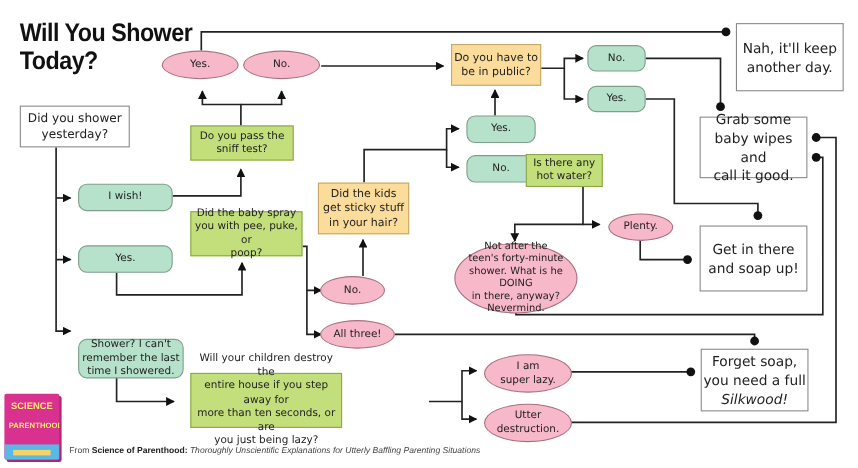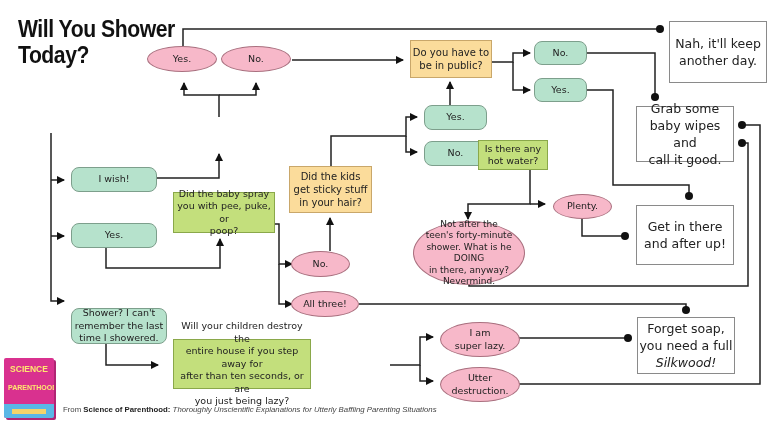--- a/index.html
+++ b/index.html
@@ -95,27 +95,31 @@
       <circle cx="686" cy="310" r="4"></circle>
       <circle cx="628" cy="338" r="4"></circle>
       <circle cx="742" cy="125" r="4"></circle>
       <circle cx="742" cy="143" r="4"></circle>
     </g>
   </svg>
 
   <div id="title">Will You Shower
 Today?</div>
 
+  <div class="node white" style="left:18px;top:96px;width:100px;height:38px;">Did you shower
+yesterday?</div>
 
   <div class="node pill" style="left:71px;top:167px;width:86px;height:25px;">I wish!</div>
   <div class="node pill" style="left:71px;top:223px;width:86px;height:25px;">Yes.</div>
   <div class="node pill" style="left:71px;top:308px;width:96px;height:36px;">Shower? I can't
 remember the last
 time I showered.</div>
 
+  <div class="node q-green" style="left:173px;top:114px;width:94px;height:32px;">Do you pass the
+sniff test?</div>
   <div class="node oval" style="left:147px;top:46px;width:70px;height:26px;">Yes.</div>
   <div class="node oval" style="left:221px;top:46px;width:70px;height:26px;">No.</div>
 
   <div class="node q-green" style="left:173px;top:192px;width:102px;height:41px;">Did the baby spray
 you with pee, puke, or
 poop?</div>
   <div class="node oval" style="left:291px;top:251px;width:59px;height:26px;">No.</div>
   <div class="node oval" style="left:291px;top:291px;width:68px;height:26px;">All three!</div>
 
   <div class="node q-orange" style="left:289px;top:166px;width:83px;height:47px;">Did the kids
@@ -133,34 +137,34 @@
 hot water?</div>
   <div class="node oval" style="left:553px;top:194px;width:59px;height:25px;">Plenty.</div>
   <div class="node oval" style="left:413px;top:221px;width:112px;height:64px;font-size:9px;line-height:11.5px;">Not after the
 teen's forty-minute
 shower. What is he DOING
 in there, anyway?
 Nevermind.</div>
 
   <div class="node q-green" style="left:173px;top:339px;width:138px;height:50px;">Will your children destroy the
 entire house if you step away for
-after than ten seconds, or are
+more than ten seconds, or are
 you just being lazy?</div>
   <div class="node oval" style="left:440px;top:322px;width:80px;height:35px;">I am
 super lazy.</div>
   <div class="node oval" style="left:440px;top:367px;width:80px;height:35px;">Utter
 destruction.</div>
 
   <div class="node white big" style="left:669px;top:21px;width:98px;height:62px;">Nah, it'll keep
 another day.</div>
   <div class="node white big" style="left:636px;top:106px;width:98px;height:56px;">Grab some
 baby wipes and
 call it good.</div>
   <div class="node white big" style="left:636px;top:205px;width:98px;height:60px;">Get in there
-and after up!</div>
+and soap up!</div>
   <div class="node white big" style="left:637px;top:317px;width:98px;height:57px;flex-direction:column;">
     <span>Forget soap,
 you need a full</span>
     <span class="it">Silkwood!</span>
   </div>
 
   <div id="book">
     <div class="b1">SCIENCE</div>
     <div class="b2">PARENTHOOD</div>
     <div class="b3"></div>

